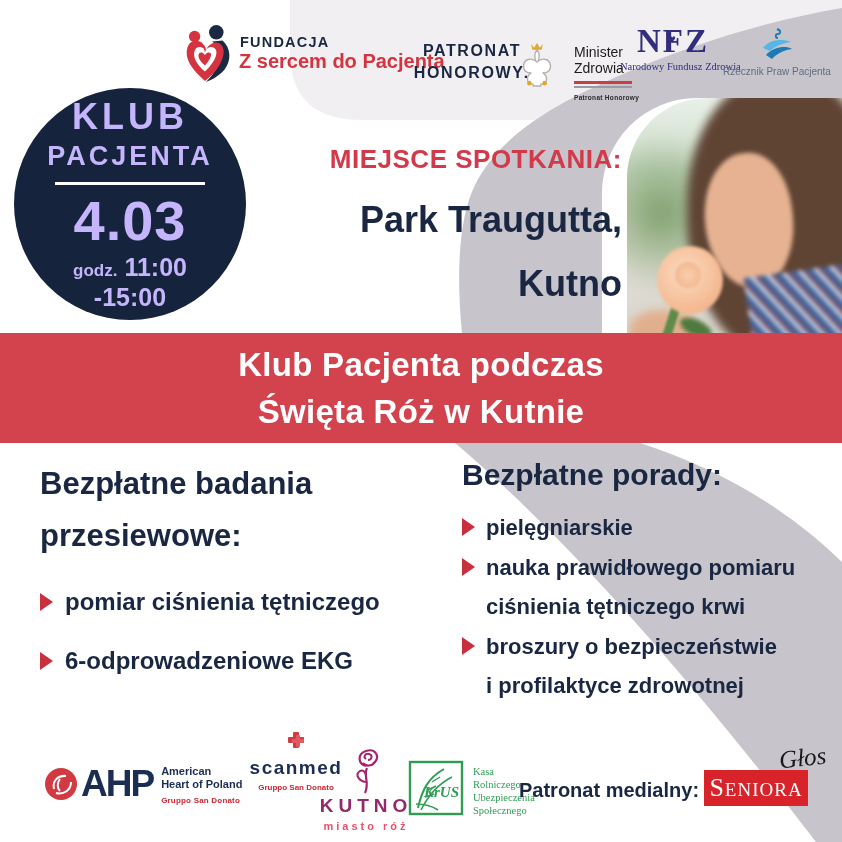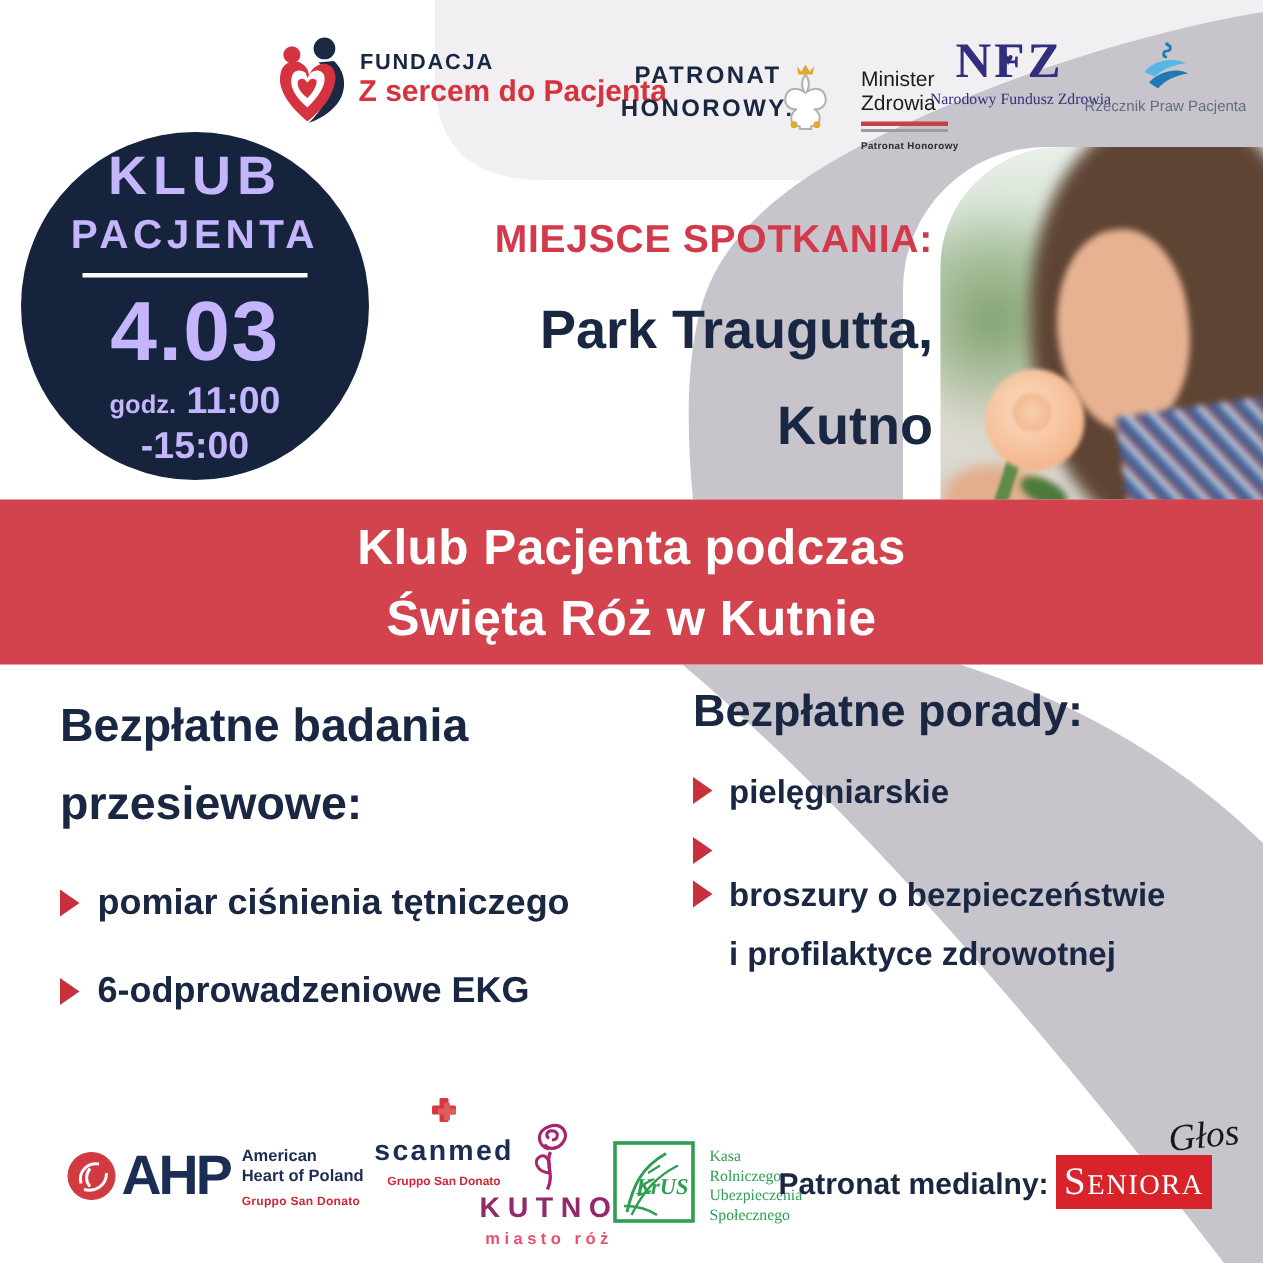--- a/index.html
+++ b/index.html
@@ -235,20 +235,24 @@
     <div class="h">Bezpłatne porady:</div>
     <div class="items">
       <div class="item">
         <div class="tri"></div>
         <div class="lines">
           <div>pielęgniarskie</div>
         </div>
       </div>
       <div class="item">
         <div class="tri"></div>
+        <div class="lines">
+          <div>nauka prawidłowego pomiaru</div>
+          <div>ciśnienia tętniczego krwi</div>
+        </div>
       </div>
       <div class="item">
         <div class="tri"></div>
         <div class="lines">
           <div>broszury o bezpieczeństwie</div>
           <div>i profilaktyce zdrowotnej</div>
         </div>
       </div>
     </div>
   </div>

